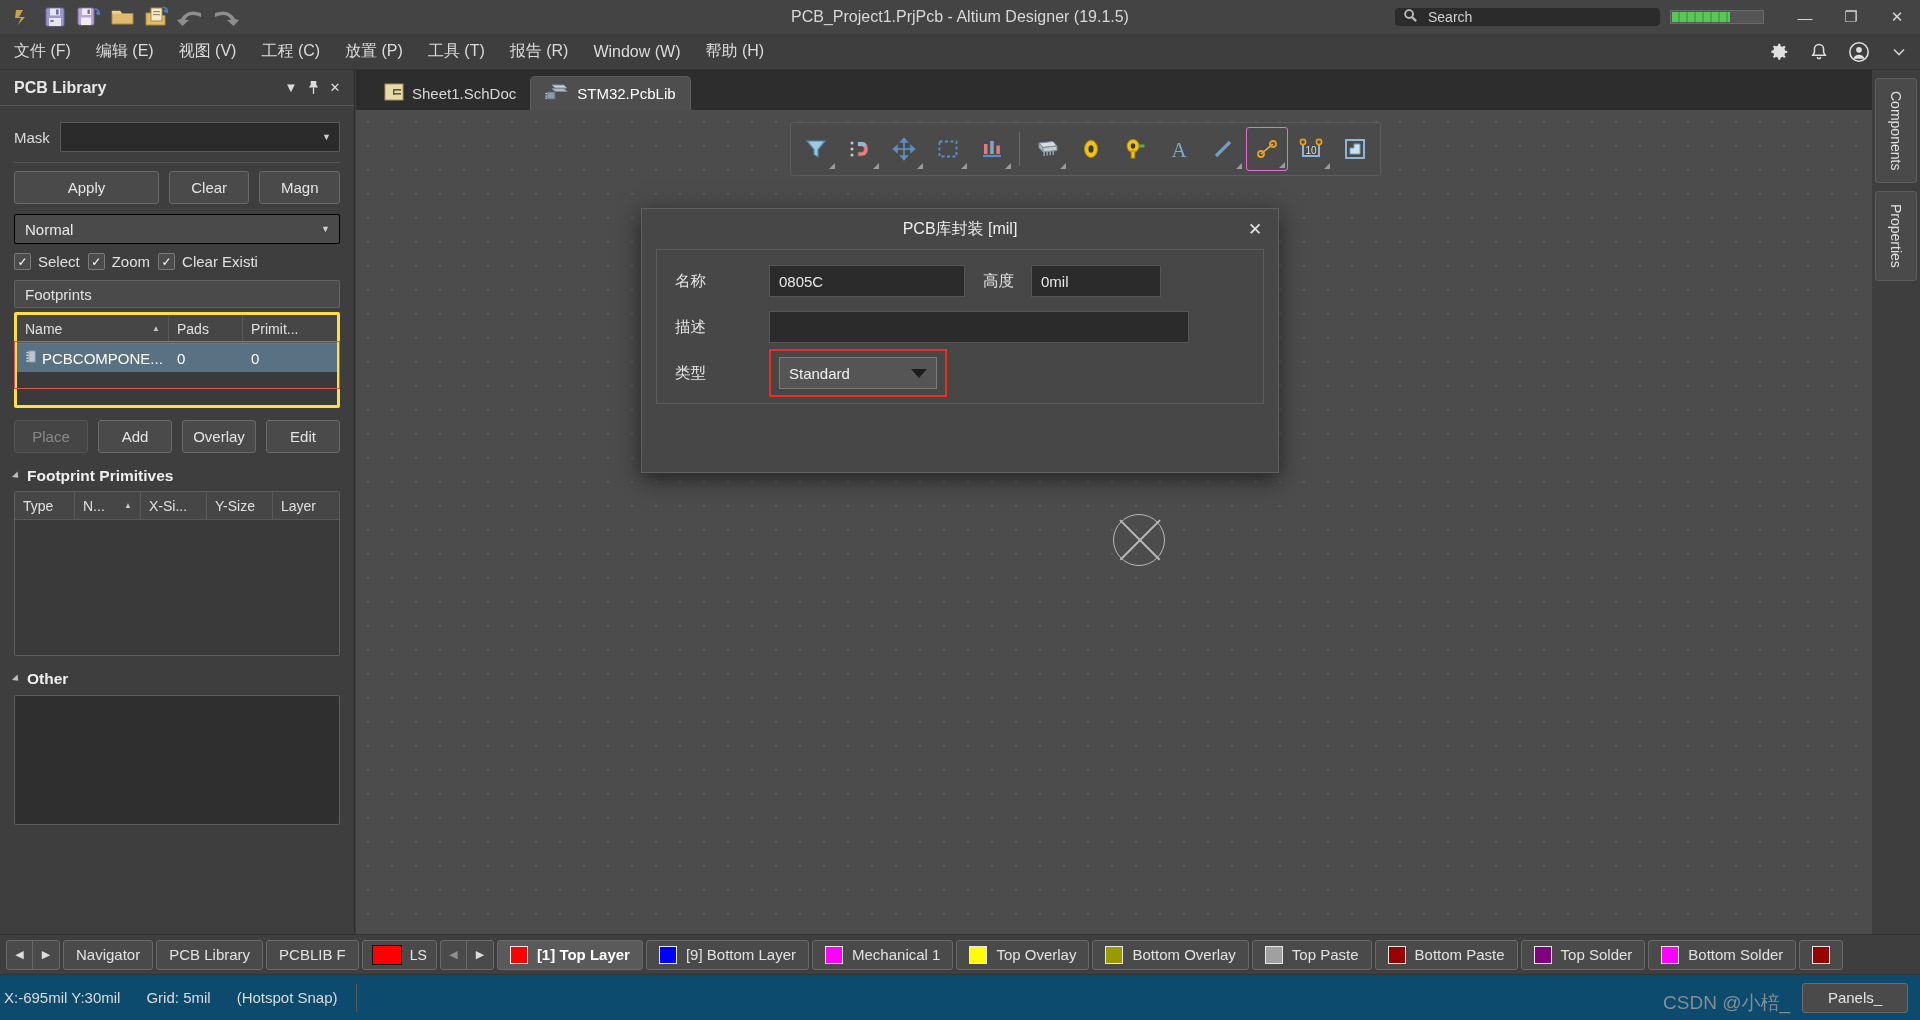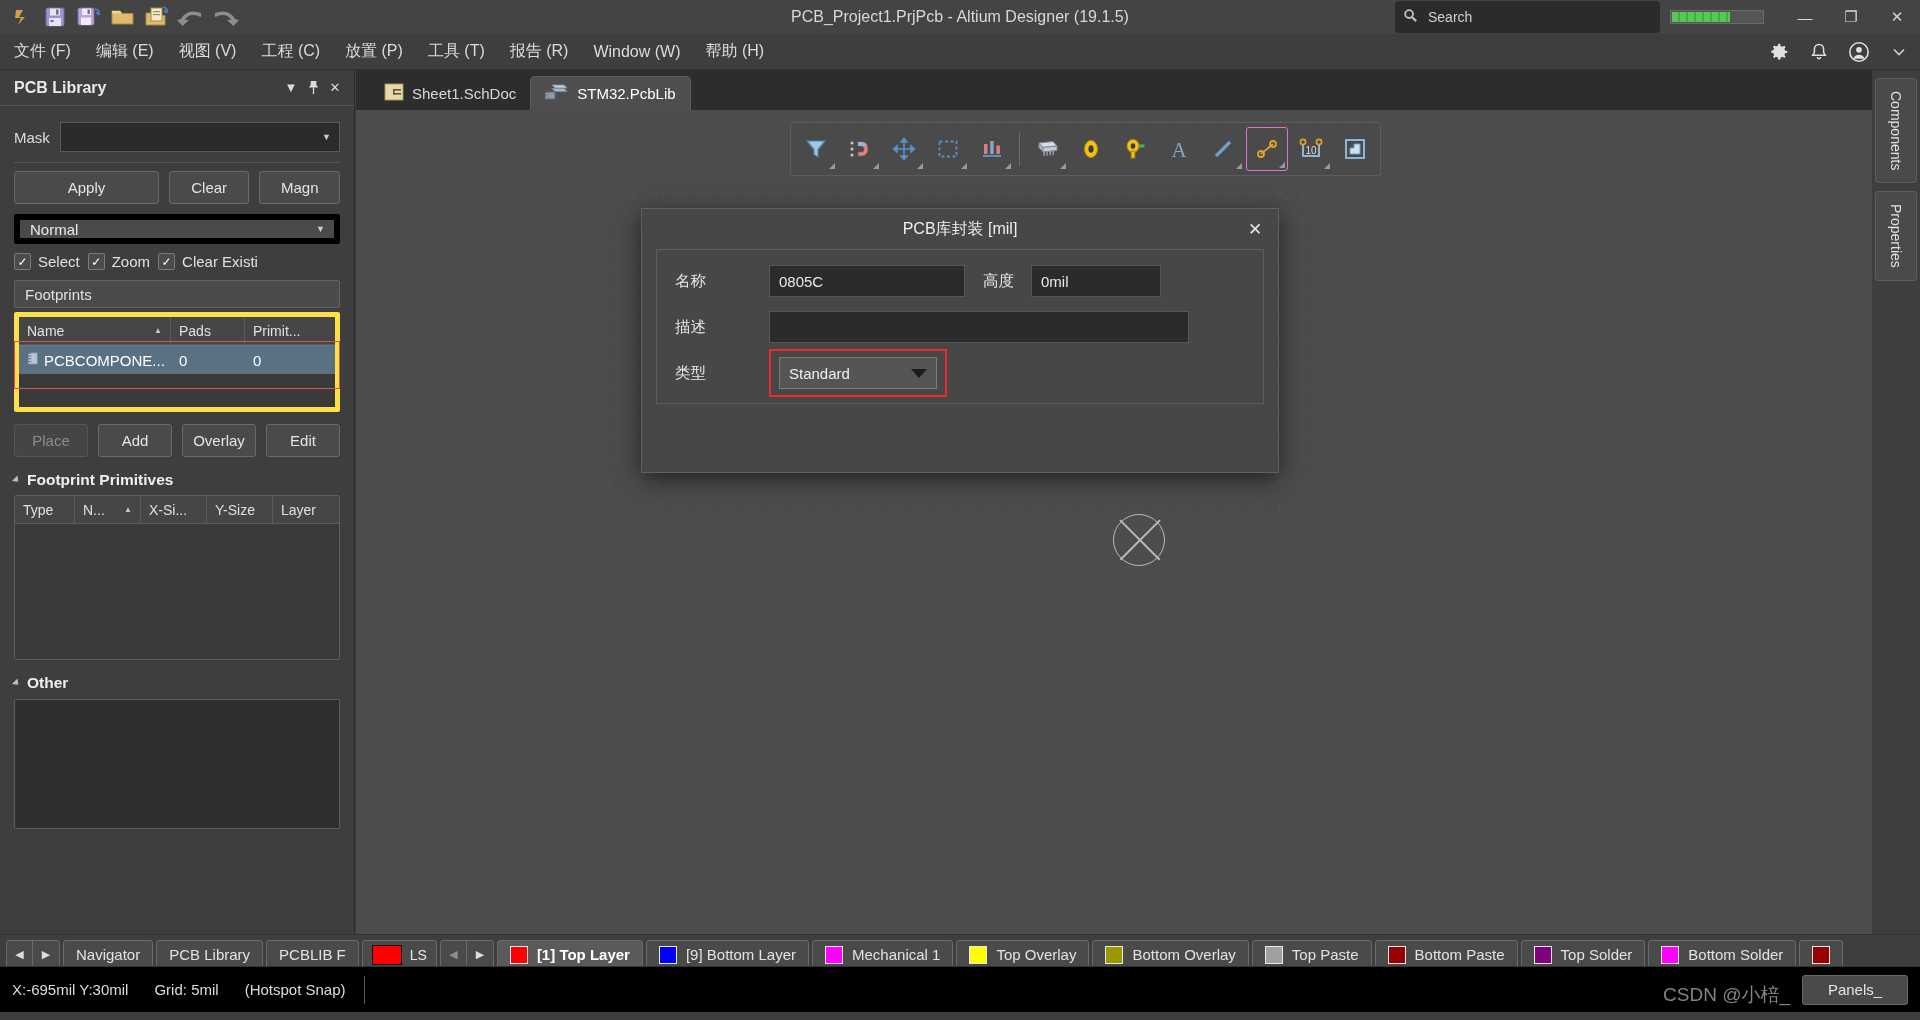--- a/index.html
+++ b/index.html
@@ -19,21 +19,21 @@
   }
   .tb-icons { display:flex; align-items:center; gap:4px; padding-left:6px; }
   .tb-ico { width:30px; height:28px; display:flex; align-items:center; justify-content:center; }
   .tb-title {
     position:absolute; left:0; right:0; top:0; height:34px;
     display:flex; align-items:center; justify-content:center;
     font-size:16px; color:#d8d8d8; pointer-events:none;
   }
   .tb-right { position:absolute; right:0; top:0; height:34px; display:flex; align-items:center; }
   .searchbox {
-    width:265px; height:32px; background:#2b2b2b; border-radius:4px;
+    width:265px; height:18px; background:#2b2b2b; border-radius:4px;
     display:flex; align-items:center; padding:0 8px; gap:10px; margin-right:10px;
   }
   .searchbox .ph { font-size:14px; color:#cfcfcf; }
   .progwrap {
     width:94px; height:14px; background:#555; border:1px solid #6a6a6a;
     margin-right:18px; position:relative;
   }
   .progwrap i {
     position:absolute; left:1px; top:1px; bottom:1px; width:58px;
     background:repeating-linear-gradient(90deg,#57c957 0 6px,#49a849 6px 8px);
@@ -78,39 +78,39 @@
   .btnrow { display:flex; gap:10px; }
   .btn {
     height:33px; background:#4a4a4a; border:1px solid #6a6a6a; border-radius:3px;
     display:flex; align-items:center; justify-content:center;
     font-size:15px; color:#e4e4e4; padding:0 10px;
   }
   .btn.disabled { color:#8a8a8a; border-color:#555; background:#454545; }
   .btn.w1 { width:148px; }
   .btn.w2 { width:82px; }
   .normalsel {
-    margin-top:10px; height:30px; background:#4a4a4a; border:6px solid #000000;
+    margin-top:10px; height:30px; background:#4a4a4a; border:1px solid #000000;
     display:flex; align-items:center; padding:0 10px; font-size:15px; color:#eaeaea;
     position:relative; border-radius:2px;
   }
   .normalsel .arw { position:absolute; right:9px; font-size:9px; color:#d0d0d0; }
   .chkrow { display:flex; align-items:center; gap:8px; margin-top:9px; }
   .chkitem { display:flex; align-items:center; gap:7px; font-size:15px; color:#e0e0e0; }
   .chk {
     width:17px; height:17px; background:#4b4b4b; border:1px solid #7a7a7a; border-radius:2px;
     display:flex; align-items:center; justify-content:center;
     color:#ffffff; font-size:12px; line-height:1;
   }
   .fp-label {
     margin-top:10px; height:28px; background:#4a4a4a; border:1px solid #636363;
     display:flex; align-items:center; padding:0 10px; font-size:15px; color:#e2e2e2;
     border-radius:2px;
   }
   .grid {
-    margin-top:4px; border:5px solid #fde047; background:#3a3a3a; border-radius:2px;
+    margin-top:4px; border:3px solid #fde047; background:#3a3a3a; border-radius:2px;
     overflow:hidden;
   }
   .grid-head { display:flex; height:28px; background:#464646; border-bottom:1px solid #5a5a5a; }
   .grid-head .c {
     display:flex; align-items:center; font-size:14px; color:#e0e0e0;
     border-right:1px solid #5a5a5a; padding:0 8px; position:relative;
   }
   .grid-head .c:last-child { border-right:none; }
   .sortarw { position:absolute; right:8px; font-size:8px; color:#c8c8c8; }
   .grid-body { height:62px; background:#3a3a3a; }
@@ -250,23 +250,23 @@
   .layertab {
     height:30px; background:#4a4a4a; border:1px solid #6a6a6a; border-radius:3px;
     display:flex; align-items:center; gap:9px; padding:0 12px; font-size:15px; color:#e2e2e2;
     white-space:nowrap;
   }
   .layertab.active { background:#5a5a5a; color:#ffffff; font-weight:bold; }
   .layertab .swm { width:18px; height:18px; border:1px solid #e8e8e8; }
 
   
   .statusbar {
-    position:absolute; left:0; bottom:8px; width:1920px; height:46px;
-    background:#000000; border-top:1px solid #333;
-    display:flex; align-items:center; padding-left:12px; font-size:15px; color:#dcdcdc;
+    position:absolute; left:0; bottom:0; width:1920px; height:46px;
+    background:#0c4a6e; border-top:1px solid #333;
+    display:flex; align-items:center; padding-left:4px; font-size:15px; color:#dcdcdc;
   }
   .statusbar .sep { width:1px; height:28px; background:#565656; margin:0 18px; }
   .panels-btn {
     position:absolute; right:12px; width:106px; height:30px;
     background:#4a4a4a; border:1px solid #6a6a6a; border-radius:3px;
     display:flex; align-items:center; justify-content:center; font-size:15px; color:#e4e4e4;
   }
   .wm {
     position:absolute; right:130px; bottom:4px; font-size:19px; color:#9a9a9a; opacity:.85;
     pointer-events:none; white-space:nowrap;

